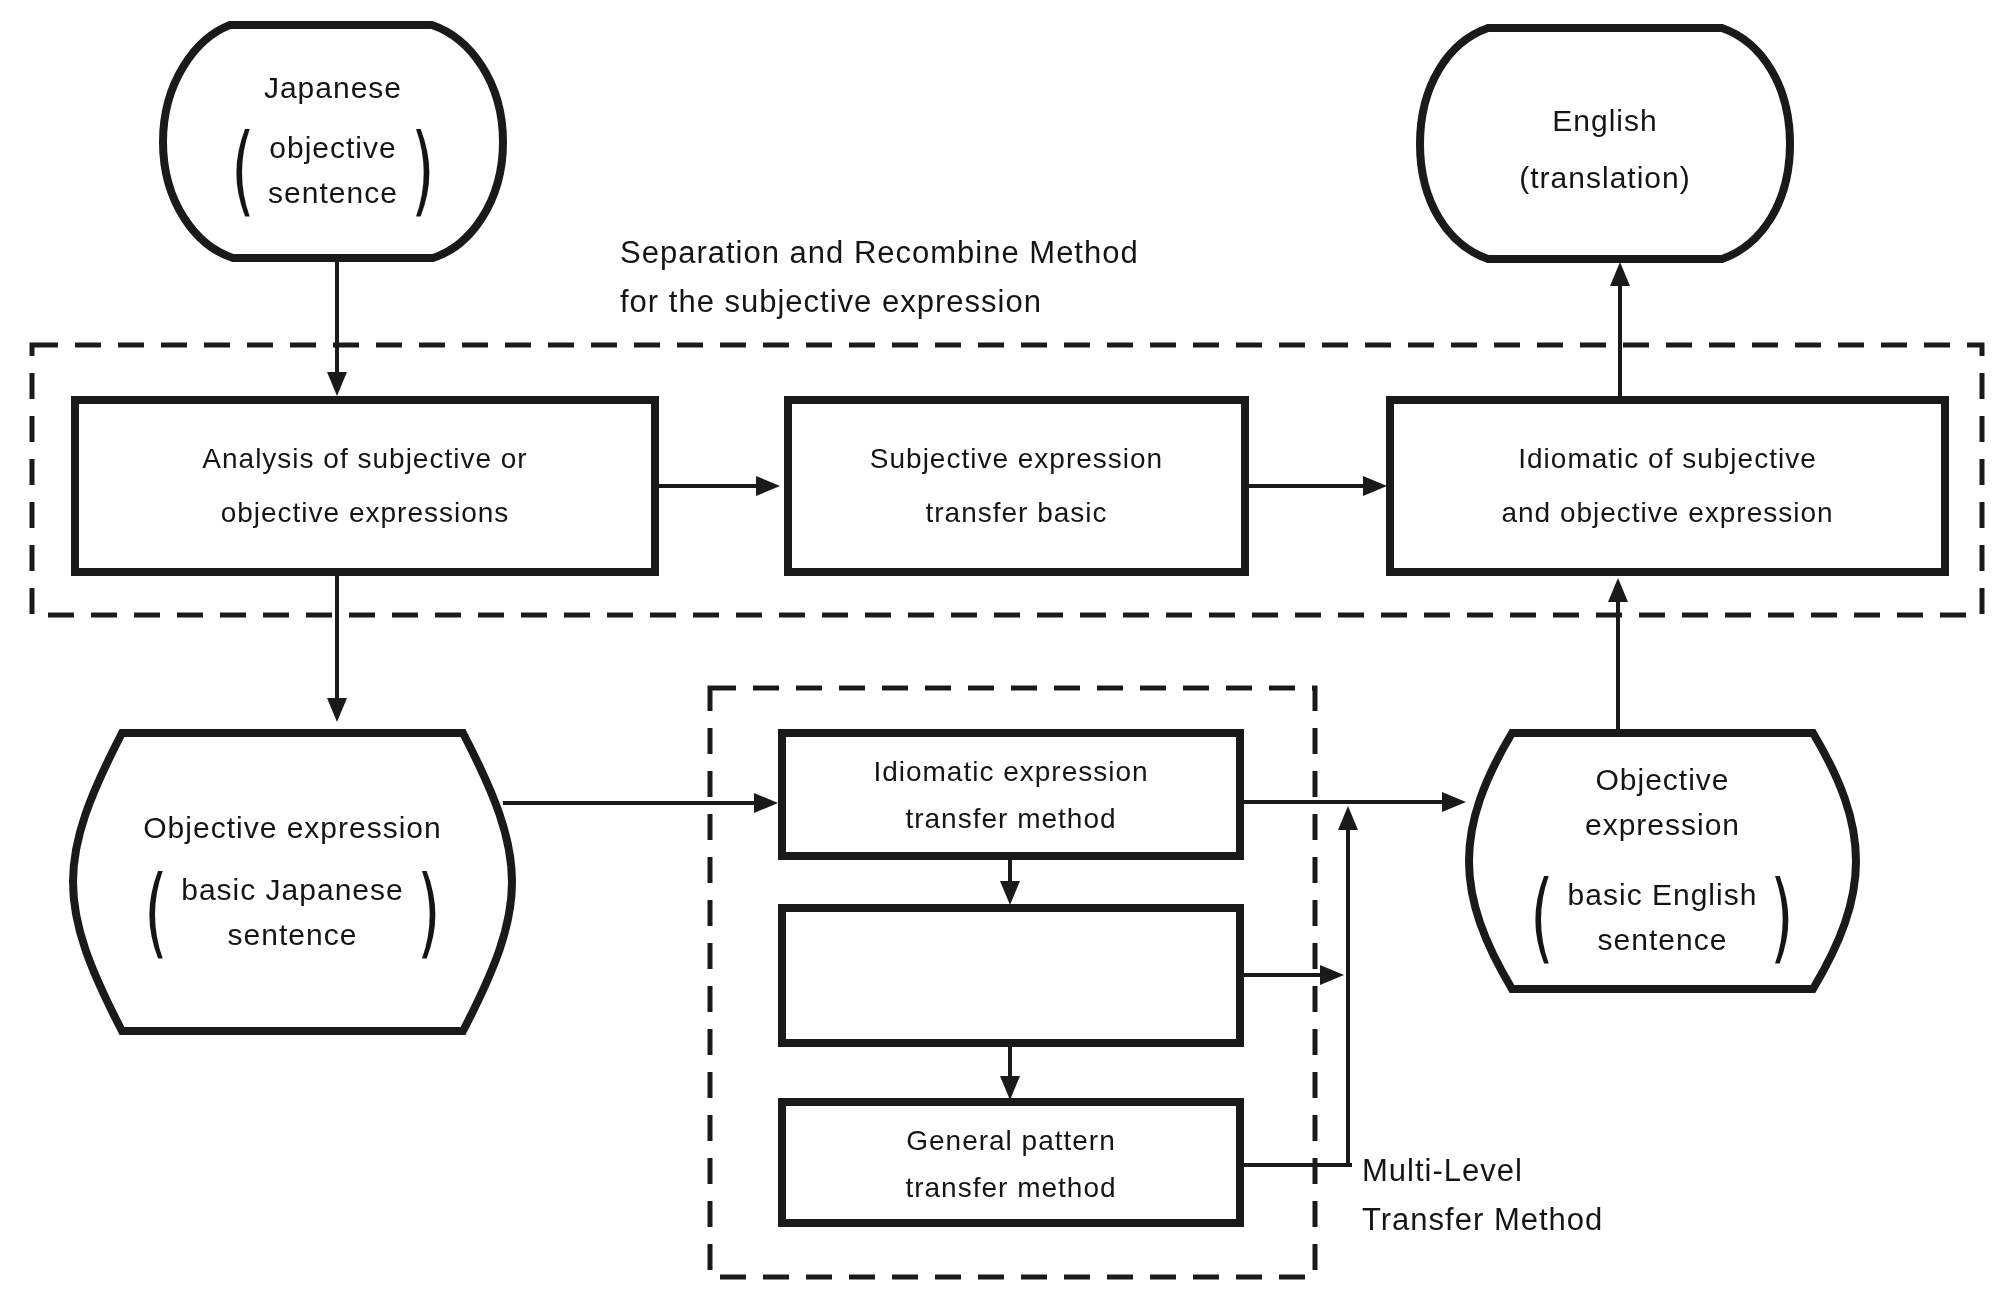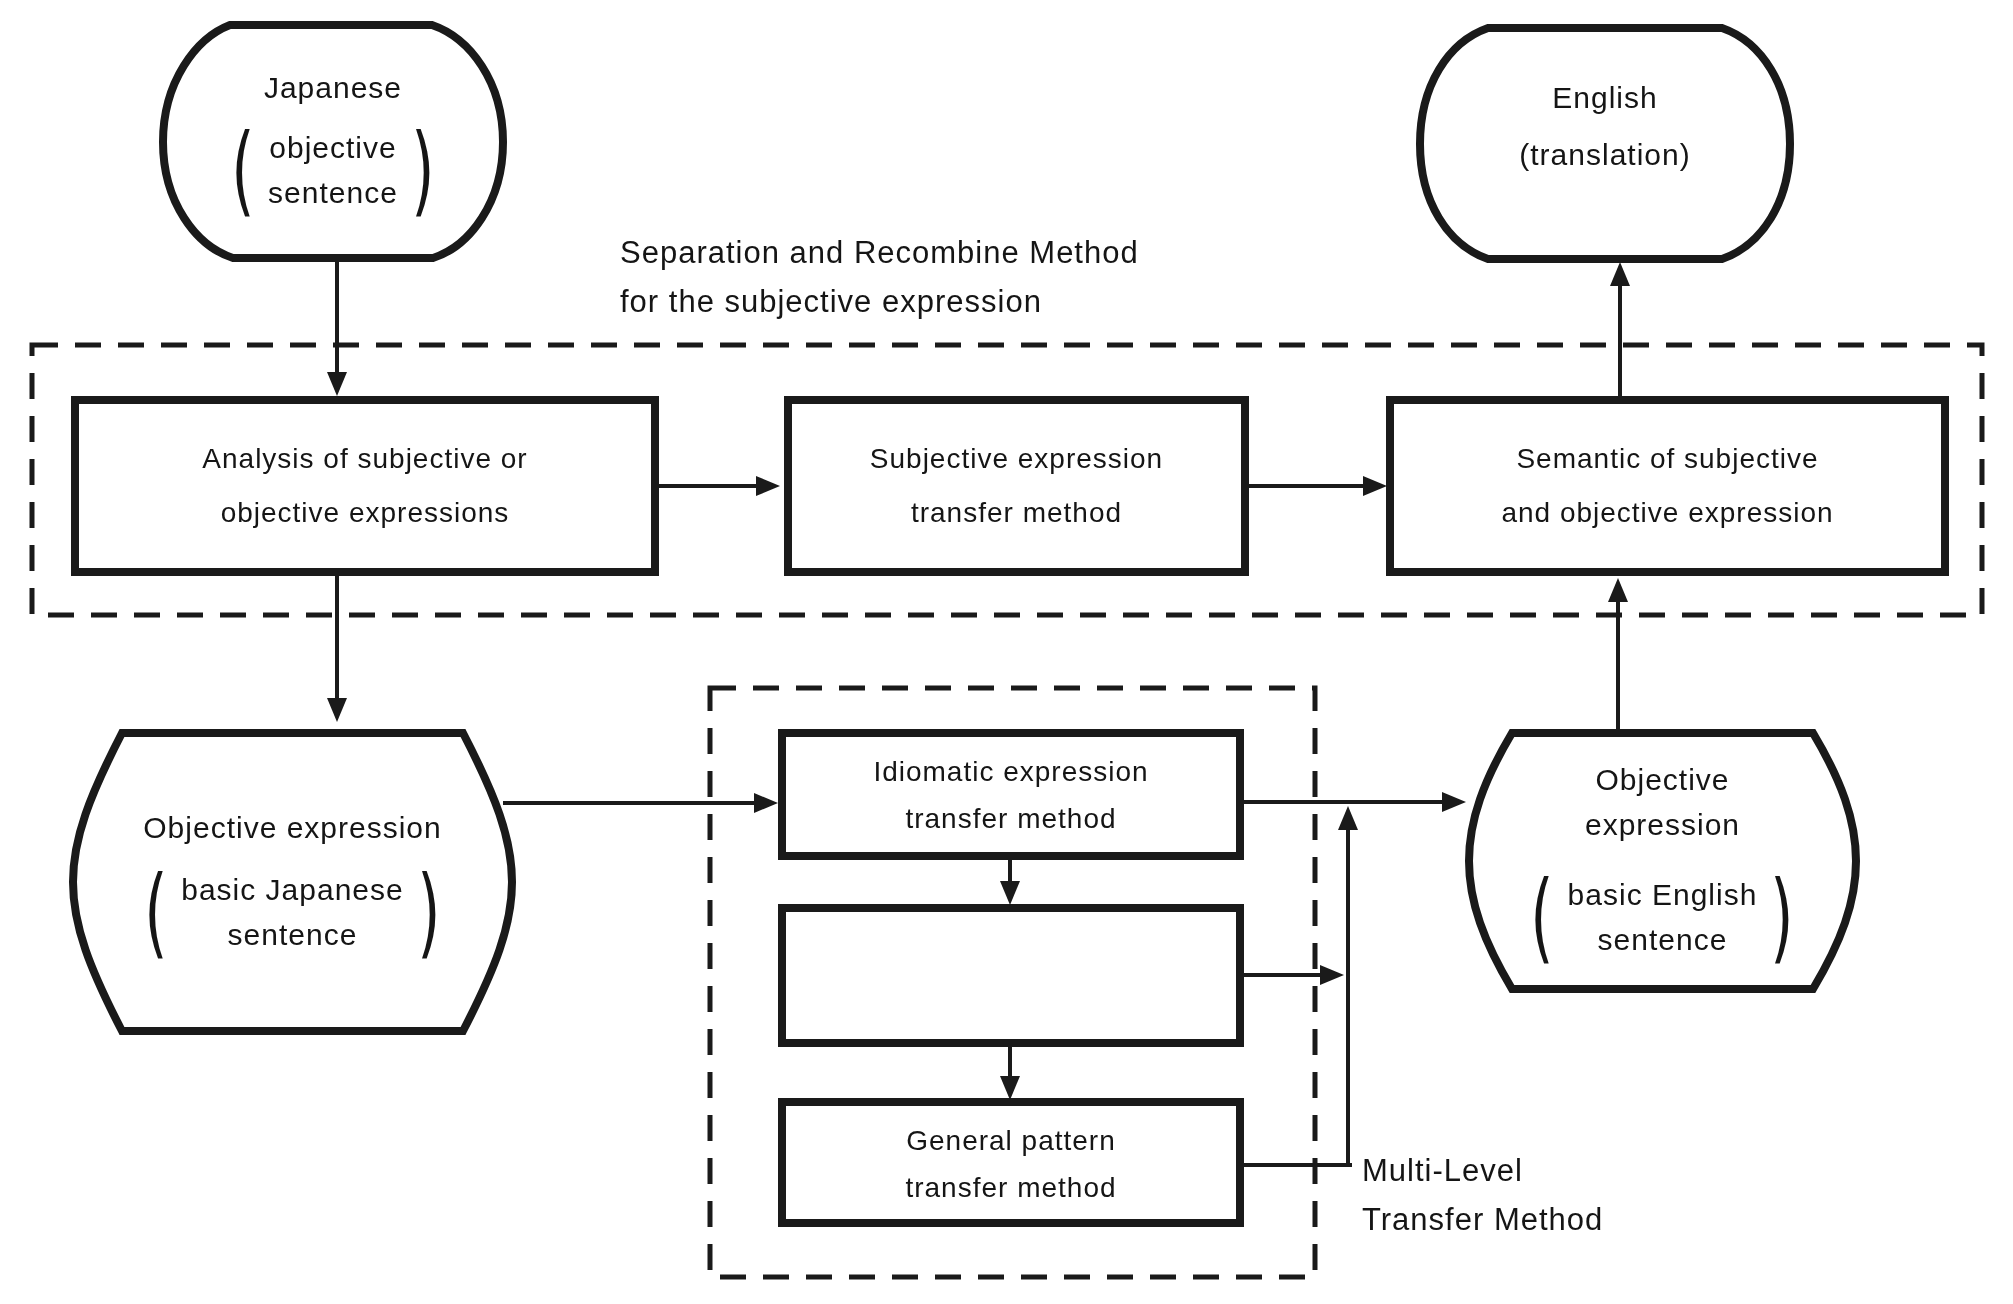--- a/index.html
+++ b/index.html
@@ -79,42 +79,42 @@
   <div class="lbl free" style="left:620px;top:228px;">Separation and Recombine Method
 for the subjective expression</div>
   <div class="lbl free" style="left:1362px;top:1146px;">Multi-Level
 Transfer Method</div>
 
   <div class="lbl boxlbl" style="left:75px;top:400px;width:580px;height:172px;">
     <span>Analysis of subjective or
 objective expressions</span></div>
   <div class="lbl boxlbl" style="left:788px;top:400px;width:457px;height:172px;">
     <span>Subjective expression
-transfer method</span></div>
+transfer basic</span></div>
   <div class="lbl boxlbl" style="left:1390px;top:400px;width:555px;height:172px;">
-    <span>Semantic of subjective
+    <span>Idiomatic of subjective
 and objective expression</span></div>
   <div class="lbl boxlbl small" style="left:782px;top:733px;width:458px;height:123px;">
     <span>Idiomatic expression
 transfer method</span></div>
   <div class="lbl boxlbl small" style="left:782px;top:1103px;width:458px;height:121px;">
     <span>General pattern
 transfer method</span></div>
 
   <div class="lbl nodelbl gap18" style="left:163px;top:25px;width:340px;height:233px;">
     <span class="nodemain">Japanese</span>
     <span class="parenrow">
       <span class="bigparen">(</span>
       <span class="parentext">objective
 sentence</span>
       <span class="bigparen">)</span>
     </span>
   </div>
 
-  <div class="lbl nodelbl gap4" style="left:1420px;top:10px;width:370px;height:231px;gap:12px;">
+  <div class="lbl nodelbl gap4" style="left:1420px;top:33px;width:370px;height:231px;gap:12px;">
     <span class="nodemain">English</span>
     <span class="nodemain">(translation)</span>
   </div>
 
   <div class="lbl nodelbl gap14" style="left:73px;top:733px;width:439px;height:298px;">
     <span class="nodemain">Objective expression</span>
     <span class="parenrow">
       <span class="bigparen">(</span>
       <span class="parentext">basic Japanese
 sentence</span>

